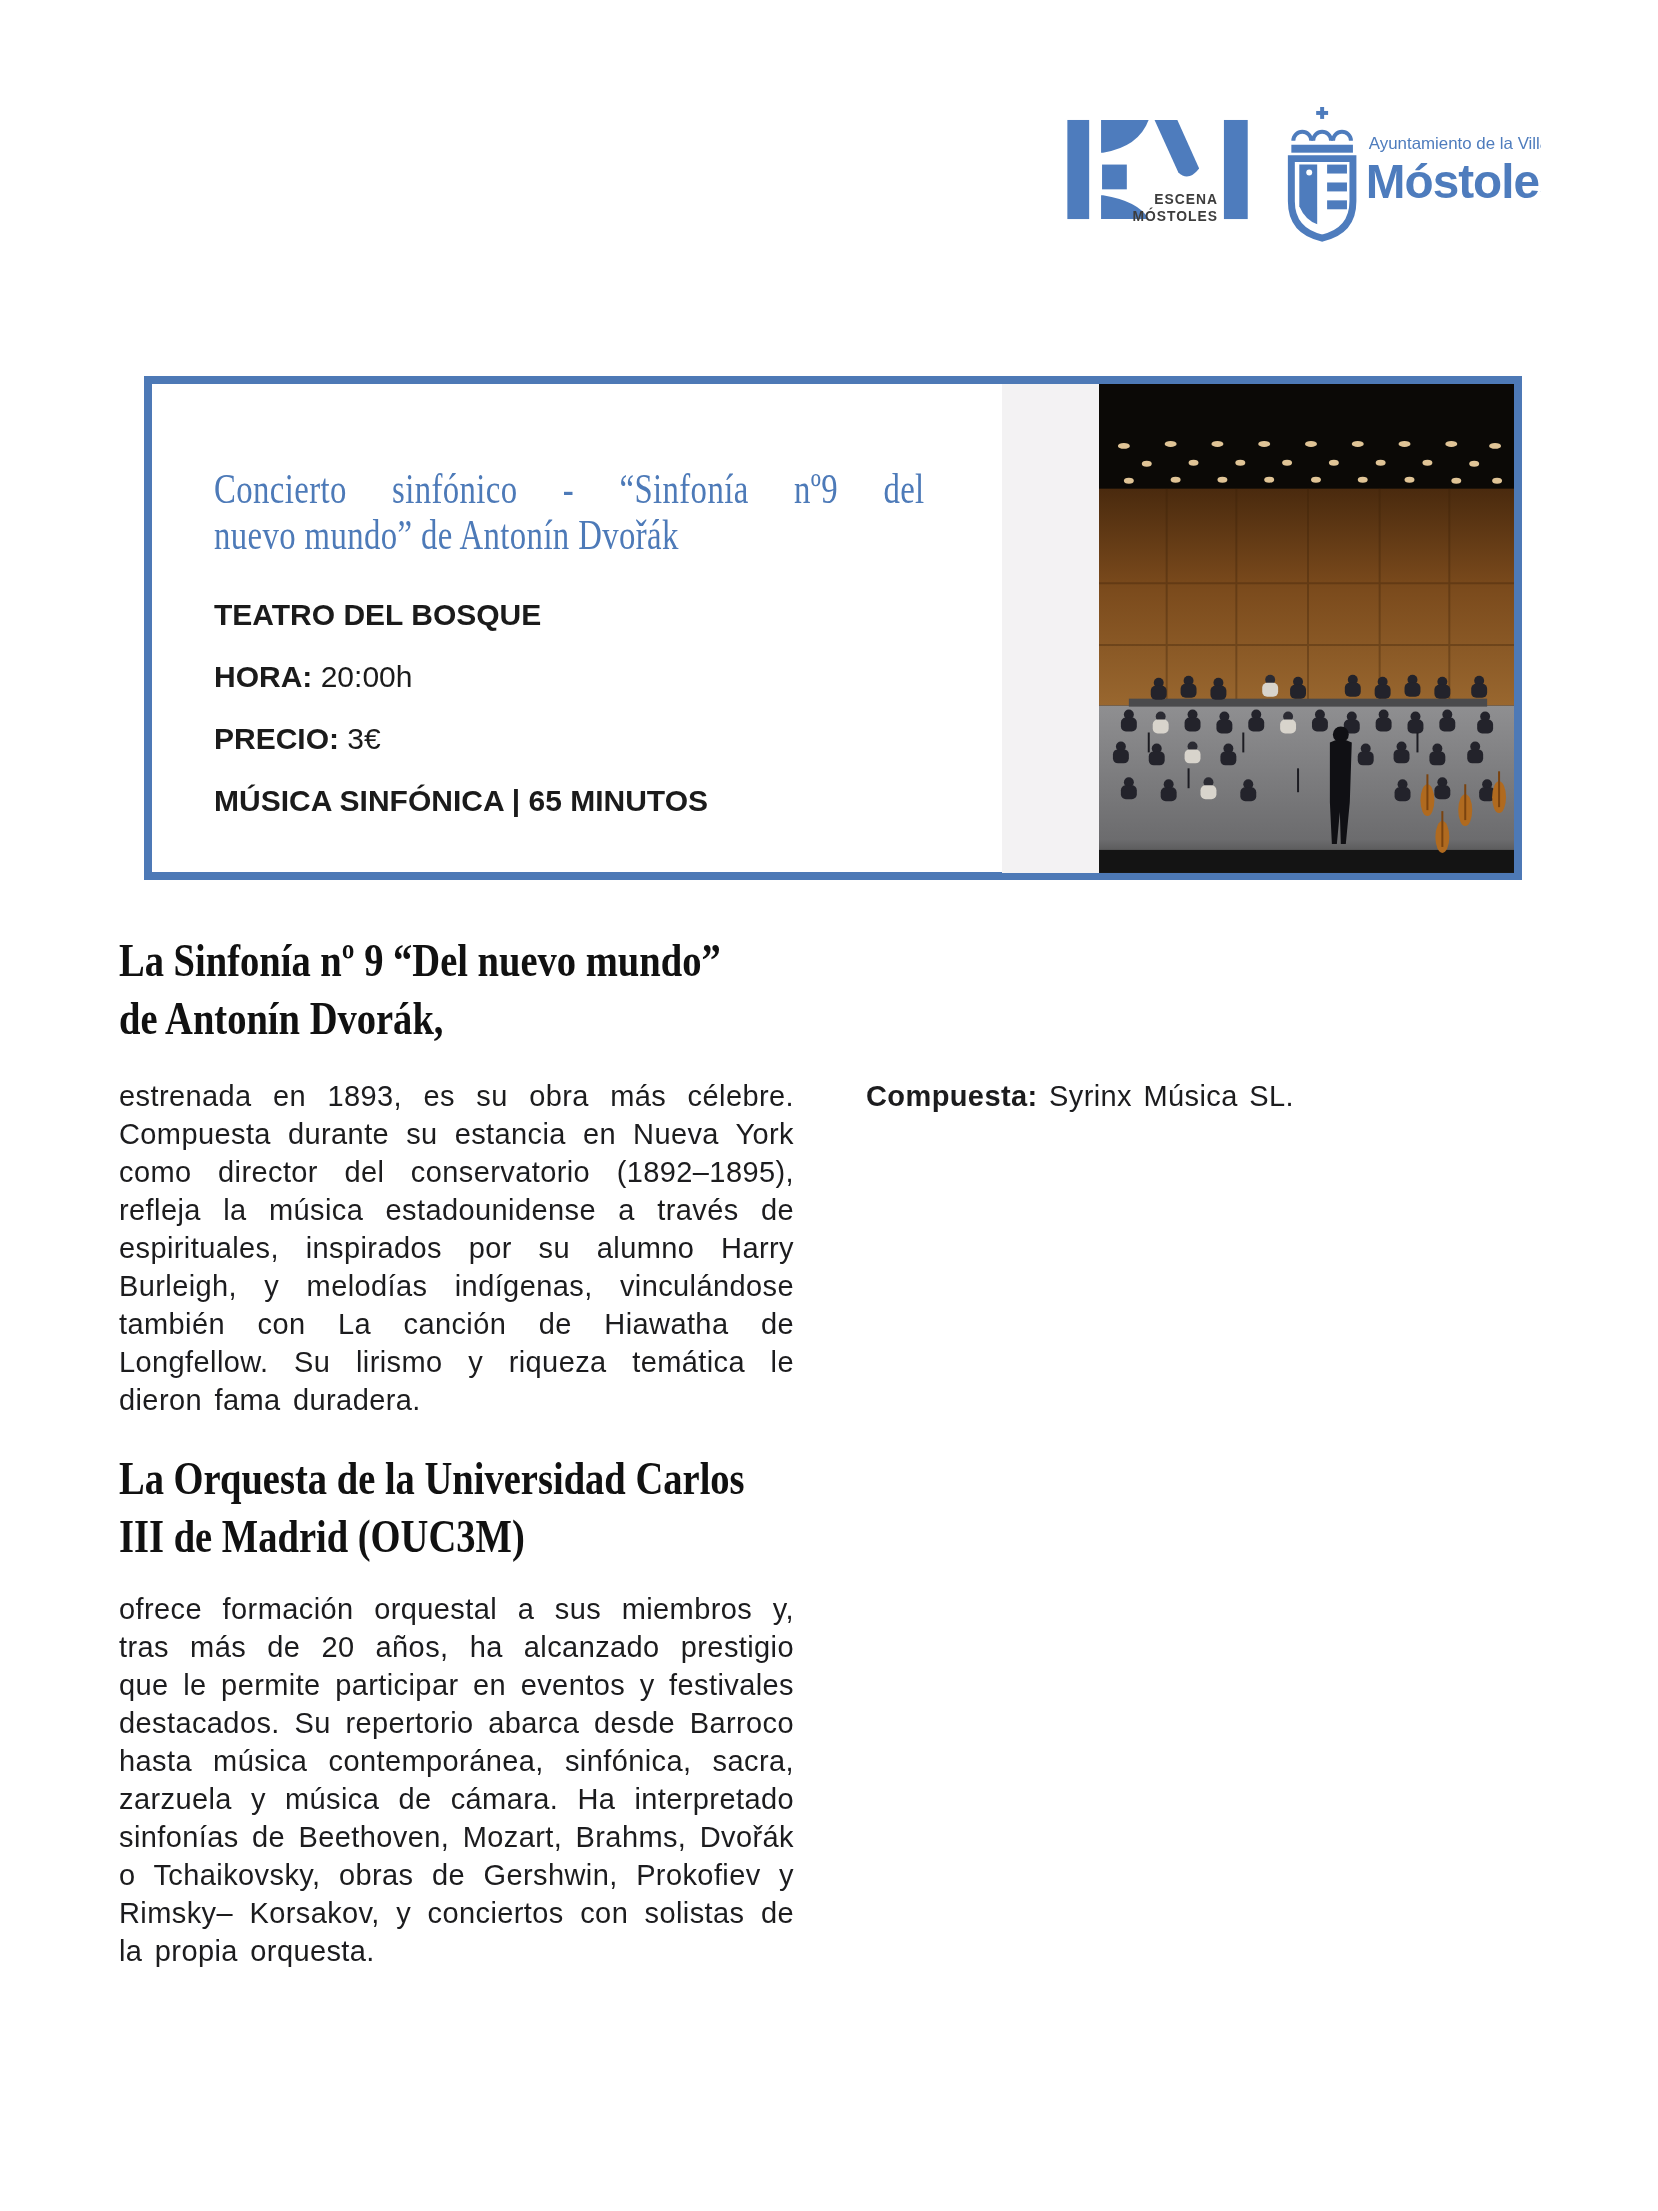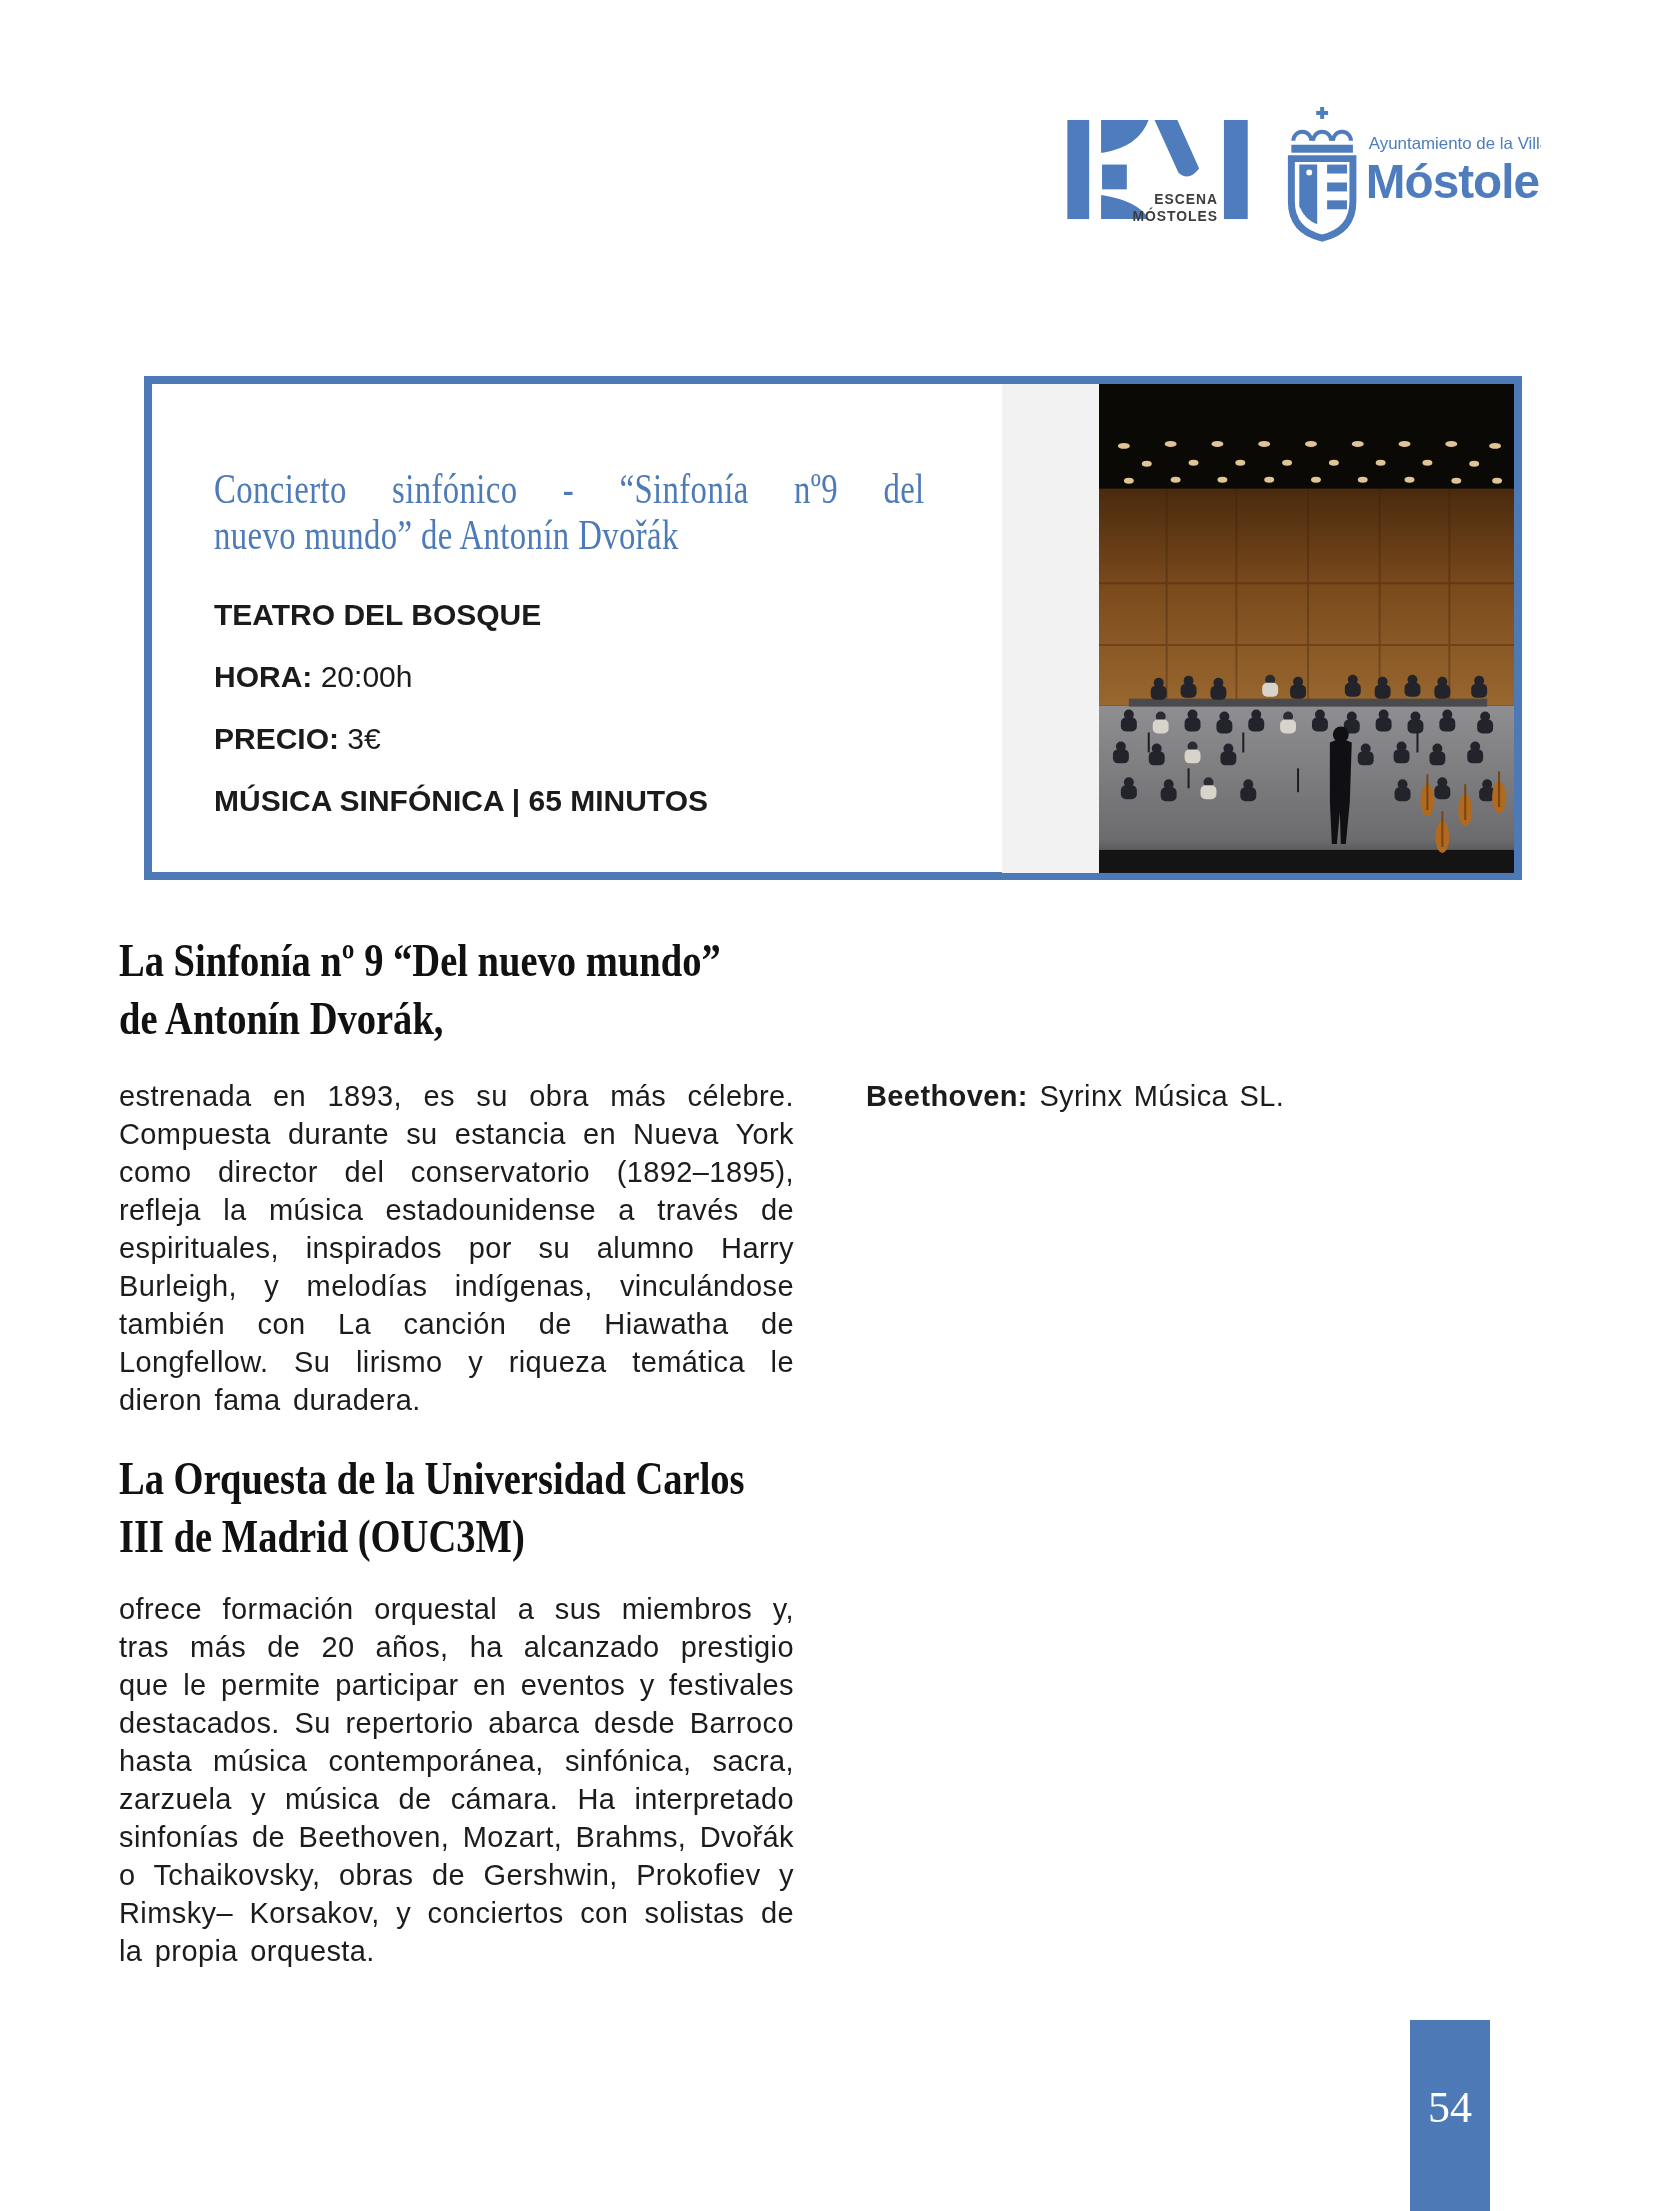--- a/index.html
+++ b/index.html
@@ -282,27 +282,24 @@
     </div>
   </section>
 
   <h1 class="h-serif heading-1"><span class="cond">La Sinfonía nº 9 “Del nuevo mundo”
 de Antonín Dvorák,</span></h1>
 
   <p class="body-par paragraph-1">estrenada en 1893, es su obra más célebre. Compuesta durante su estancia en Nueva York como director del conservatorio (1892–1895), refleja la música estadounidense a través de espirituales, inspirados por su alumno Harry Burleigh, y melodías indígenas, vinculándose también con La canción de Hiawatha de Longfellow. Su lirismo y riqueza temática le dieron fama duradera.</p>
 
   <div class="credits">
     <div class="credit-item">
-      <span class="lbl">Beethoven:</span><span> Syrinx Música SL.</span>
+      <span class="lbl">Compuesta:</span><span> Syrinx Música SL.</span>
     </div>
   </div>
 
   <h2 class="h-serif heading-2"><span class="cond">La Orquesta de la Universidad Carlos
 III de Madrid (OUC3M)</span></h2>
 
   <p class="body-par paragraph-2">ofrece formación orquestal a sus miembros y, tras más de 20 años, ha alcanzado prestigio que le permite participar en eventos y festivales destacados. Su repertorio abarca desde Barroco hasta música contemporánea, sinfónica, sacra, zarzuela y música de cámara. Ha interpretado sinfonías de Beethoven, Mozart, Brahms, Dvořák o Tchaikovsky, obras de Gershwin, Prokofiev y Rimsky– Korsakov, y conciertos con solistas de la propia orquesta.</p>
 
-  <div class="page-num-box">
-    <span>54</span>
-  </div>
 
 </div>
 
 
 </body></html>

